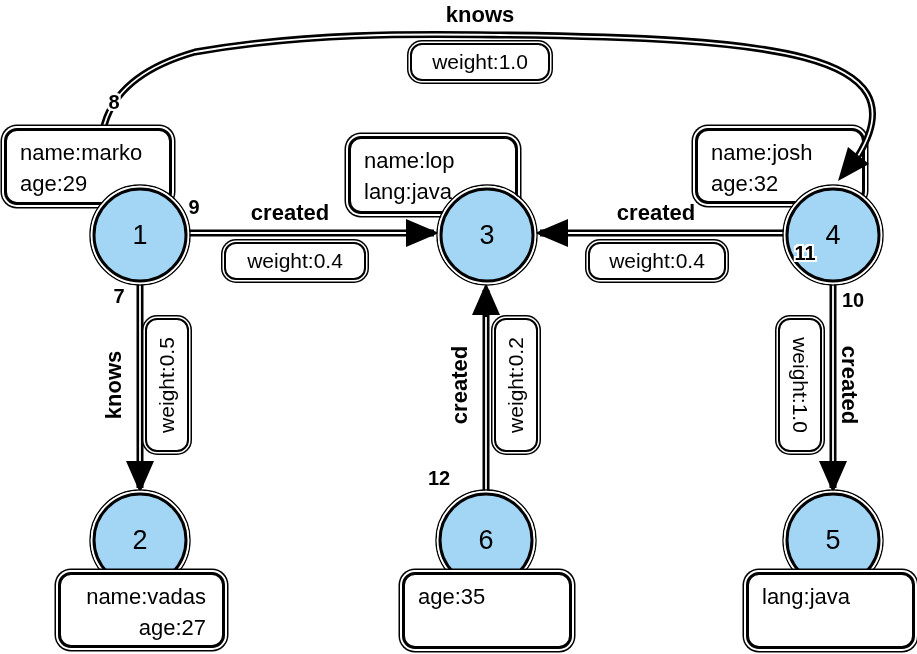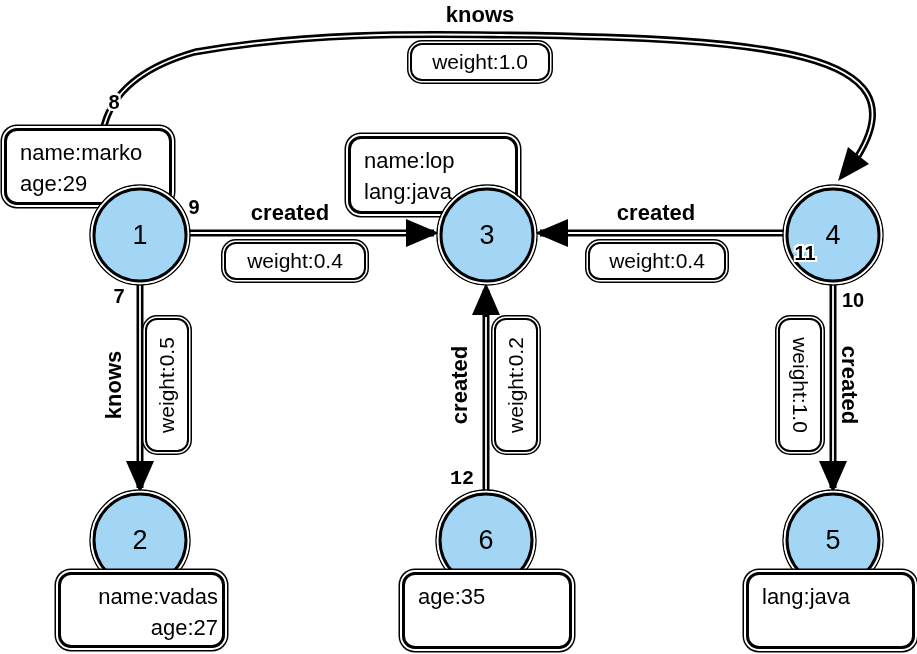--- a/index.html
+++ b/index.html
@@ -7,21 +7,21 @@
     position:relative;width:917px;height:654px;background:#fff;overflow:hidden;
     font-family:"Liberation Sans","DejaVu Sans",sans-serif;
   }
   #canvas svg{position:absolute;left:0;top:0;pointer-events:none;}
   #canvas svg .hit{pointer-events:all;}
   .layer1{z-index:1;} .layer3{z-index:3;}
 
   .prop-box{
     position:absolute;z-index:2;background:#fff;border:3px solid #000;border-radius:13px;
     box-shadow:0 0 0 2px #fff,0 0 0 3.5px #000;
-    font-size:22px;line-height:31px;color:#000;padding:6px 4px 0 13px;box-sizing:border-box;
+    font-size:22px;line-height:31px;color:#000;padding:6px 16px 0 13px;box-sizing:border-box;
   }
   .prop-box.bottom{z-index:4;}
   .prop-box div{white-space:nowrap;}
 
   .weight-box{
     position:absolute;z-index:5;background:#fff;border:2.5px solid #000;border-radius:12px;
     box-shadow:0 0 0 1.5px #fff,0 0 0 3px #000;
     font-size:21px;color:#000;display:flex;align-items:center;justify-content:center;
     box-sizing:border-box;white-space:nowrap;
   }
@@ -76,20 +76,24 @@
     <polygon points="486,283 472,315 500,315" fill="#000"></polygon>
   </svg>
 
   <div class="prop-box" style="left:4px;top:128px;width:168px;height:77px;">
     <div>name:marko</div>
     <div>age:29</div>
   </div>
   <div class="prop-box" style="left:348px;top:128px;width:170px;height:78px;margin-top:8px;">
     <div>name:lop</div>
     <div>lang:java</div>
+  </div>
+  <div class="prop-box" style="left:695px;top:128px;width:170px;height:76px;">
+    <div>name:josh</div>
+    <div>age:32</div>
   </div>
 
   <svg class="layer3" width="917" height="654" viewBox="0 0 917 654">
 
     <path d="M 500 35 C 770 38, 922 52, 858 156" fill="none" stroke="#000" stroke-width="7" class="hit"></path>
     <path d="M 500 35 C 770 38, 922 52, 858 156" fill="none" stroke="#fff" stroke-width="1.8"></path>
     <polygon points="838,181 848,147 869,164" fill="#000"></polygon>
 
     <g>
       <circle cx="140" cy="235" r="50" fill="none" stroke="#000" stroke-width="1.4"></circle>
@@ -151,21 +155,21 @@
   <div class="edge-name" style="left:596px;top:198px;width:120px;height:30px;">created</div>
   <div class="edge-name rot-ccw" style="left:54px;top:370px;width:120px;height:30px;">knows</div>
   <div class="edge-name rot-ccw" style="left:400px;top:370px;width:120px;height:30px;">created</div>
   <div class="edge-name rot-cw" style="left:789px;top:370px;width:120px;height:30px;">created</div>
 
   <div class="edge-id" style="left:99px;top:89px;width:30px;height:26px;">8</div>
   <div class="edge-id" style="left:179px;top:194px;width:30px;height:26px;">9</div>
   <div class="edge-id" style="left:104px;top:283px;width:30px;height:26px;">7</div>
   <div class="edge-id" style="left:790px;top:240px;width:30px;height:26px;">11</div>
   <div class="edge-id" style="left:838px;top:287px;width:30px;height:26px;">10</div>
-  <div class="edge-id" style="left:447px;top:465px;width:30px;height:26px;font-family:Liberation Mono, monospace;">12</div>
+  <div class="edge-id" style="left:424px;top:465px;width:30px;height:26px;">12</div>
 
   <div class="node-num" style="left:120px;top:215px;">1</div>
   <div class="node-num" style="left:467px;top:215px;">3</div>
   <div class="node-num" style="left:813px;top:215px;">4</div>
   <div class="node-num" style="left:120px;top:520px;">2</div>
   <div class="node-num" style="left:466px;top:520px;">6</div>
   <div class="node-num" style="left:813px;top:520px;">5</div>
 
 </div>
 

